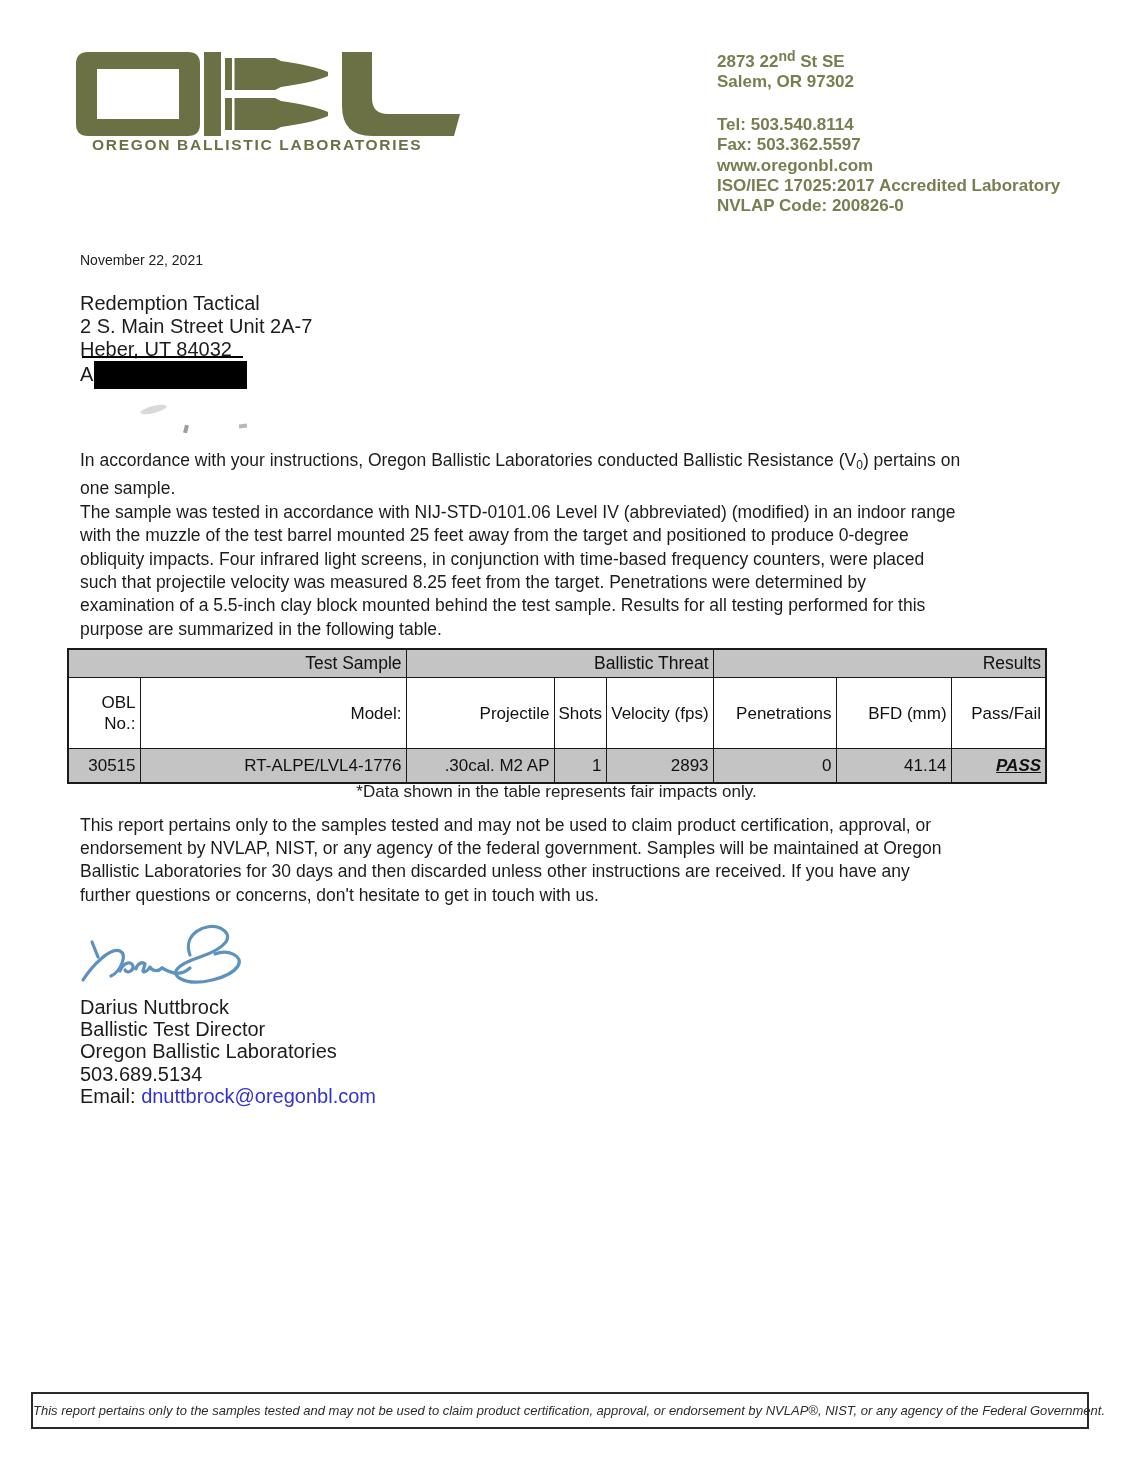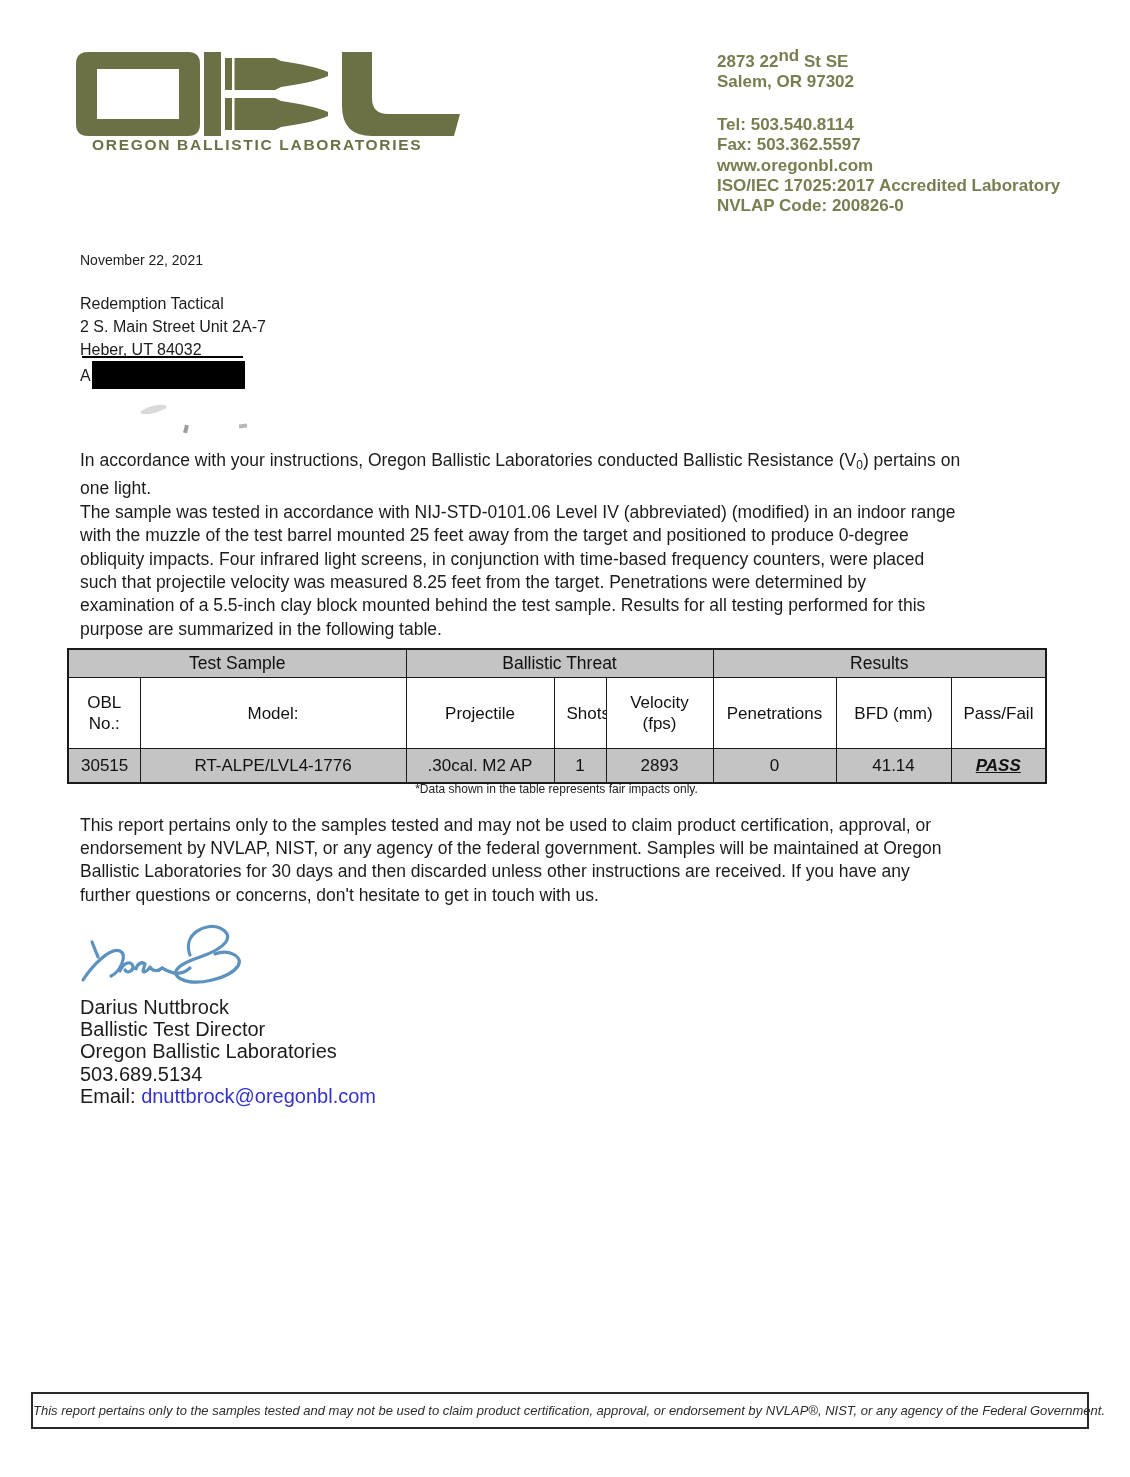--- a/index.html
+++ b/index.html
@@ -25,55 +25,55 @@
     position:absolute;left:92px;top:136px;width:380px;
     font-size:15.5px;font-weight:bold;letter-spacing:1.7px;
     color:var(--brand-olive);white-space:nowrap;
   }
   .letterhead-right{
     position:absolute;left:717px;top:46px;width:400px;
     font-size:17px;font-weight:bold;color:var(--letterhead-olive);
     line-height:20.4px;
   }
   .letterhead-right .spacer{height:22px;}
-  sup.ord{font-size:17px;vertical-align:6px;}
+  sup.ord{font-size:14px;vertical-align:6px;}
   
   .date{position:absolute;left:80px;top:252px;font-size:14px;}
-  .recipient{position:absolute;left:80px;top:292px;font-size:16px;line-height:23px;}
+  .recipient{position:absolute;left:80px;top:292px;font-size:20px;line-height:23px;}
   .redaction-bar{
     display:inline-block;width:153px;height:28px;background:#000;
     vertical-align:-8px;margin-left:1px;
   }
   .red-underline{position:absolute;left:82px;top:356px;width:161px;height:2px;background:#000;}
   .body-text{
     position:absolute;left:80px;top:449px;width:952px;
     font-size:17.5px;line-height:23.4px;
   }
   sub.v0{font-size:12px;vertical-align:-3px;}
   
   table.results{
     position:absolute;left:67px;top:648px;width:979px;
     border-collapse:collapse;table-layout:fixed;
     font-size:17px;color:#111;
     border:2px solid #1a1a1a;
   }
   table.results th, table.results td{
     border:1.5px solid #1a1a1a;
-    text-align:center;vertical-align:middle;
-    font-weight:normal;padding:0 12px;
+    text-align:right;vertical-align:middle;
+    font-weight:normal;padding:0 4px;
     overflow:hidden;
   }
   tr.group-row th{background:var(--table-gray);height:27px;font-size:17.5px;}
   tr.colhead-row th{background:#ffffff;height:70px;line-height:21px;}
   tr.data-row td{background:var(--table-gray);height:33px;margin-left:40px;}
   td.model-cell{text-align:left;padding-left:10px;}
   .pass-val{font-weight:bold;font-style:italic;text-decoration:underline;}
   .footnote{
     position:absolute;left:67px;top:782px;width:979px;
-    text-align:center;font-size:12px;color:#222;
+    text-align:center;font-size:17px;color:#222;
   }
   .para3{
     position:absolute;left:80px;top:814px;width:952px;
     font-size:17.5px;line-height:23.2px;
   }
   
   .sig-svg{position:absolute;left:78px;top:920px;}
   .sig-block{position:absolute;left:80px;top:996px;font-size:20px;line-height:22.2px;}
   .email-link{color:var(--link-blue);cursor:pointer;}
   
@@ -140,21 +140,21 @@
     <div><span>A</span><span class="redaction-bar"></span></div>
   </div>
   <div class="red-underline"></div>
 
   <div class="smudge a"></div>
   <div class="mark m1"></div>
   <div class="mark m2"></div>
 
   <div class="body-text">
     <div><span>In accordance with your instructions, Oregon Ballistic Laboratories conducted Ballistic Resistance (V</span><sub class="v0">0</sub><span>) pertains on</span></div>
-    <div>one light.</div>
+    <div>one sample.</div>
     <div>The sample was tested in accordance with NIJ-STD-0101.06 Level IV (abbreviated) (modified) in an indoor range</div>
     <div>with the muzzle of the test barrel mounted 25 feet away from the target and positioned to produce 0-degree</div>
     <div>obliquity impacts. Four infrared light screens, in conjunction with time-based frequency counters, were placed</div>
     <div>such that projectile velocity was measured 8.25 feet from the target. Penetrations were determined by</div>
     <div>examination of a 5.5-inch clay block mounted behind the test sample. Results for all testing performed for this</div>
     <div>purpose are summarized in the following table.</div>
   </div>
 
   <table class="results">
     <colgroup>

